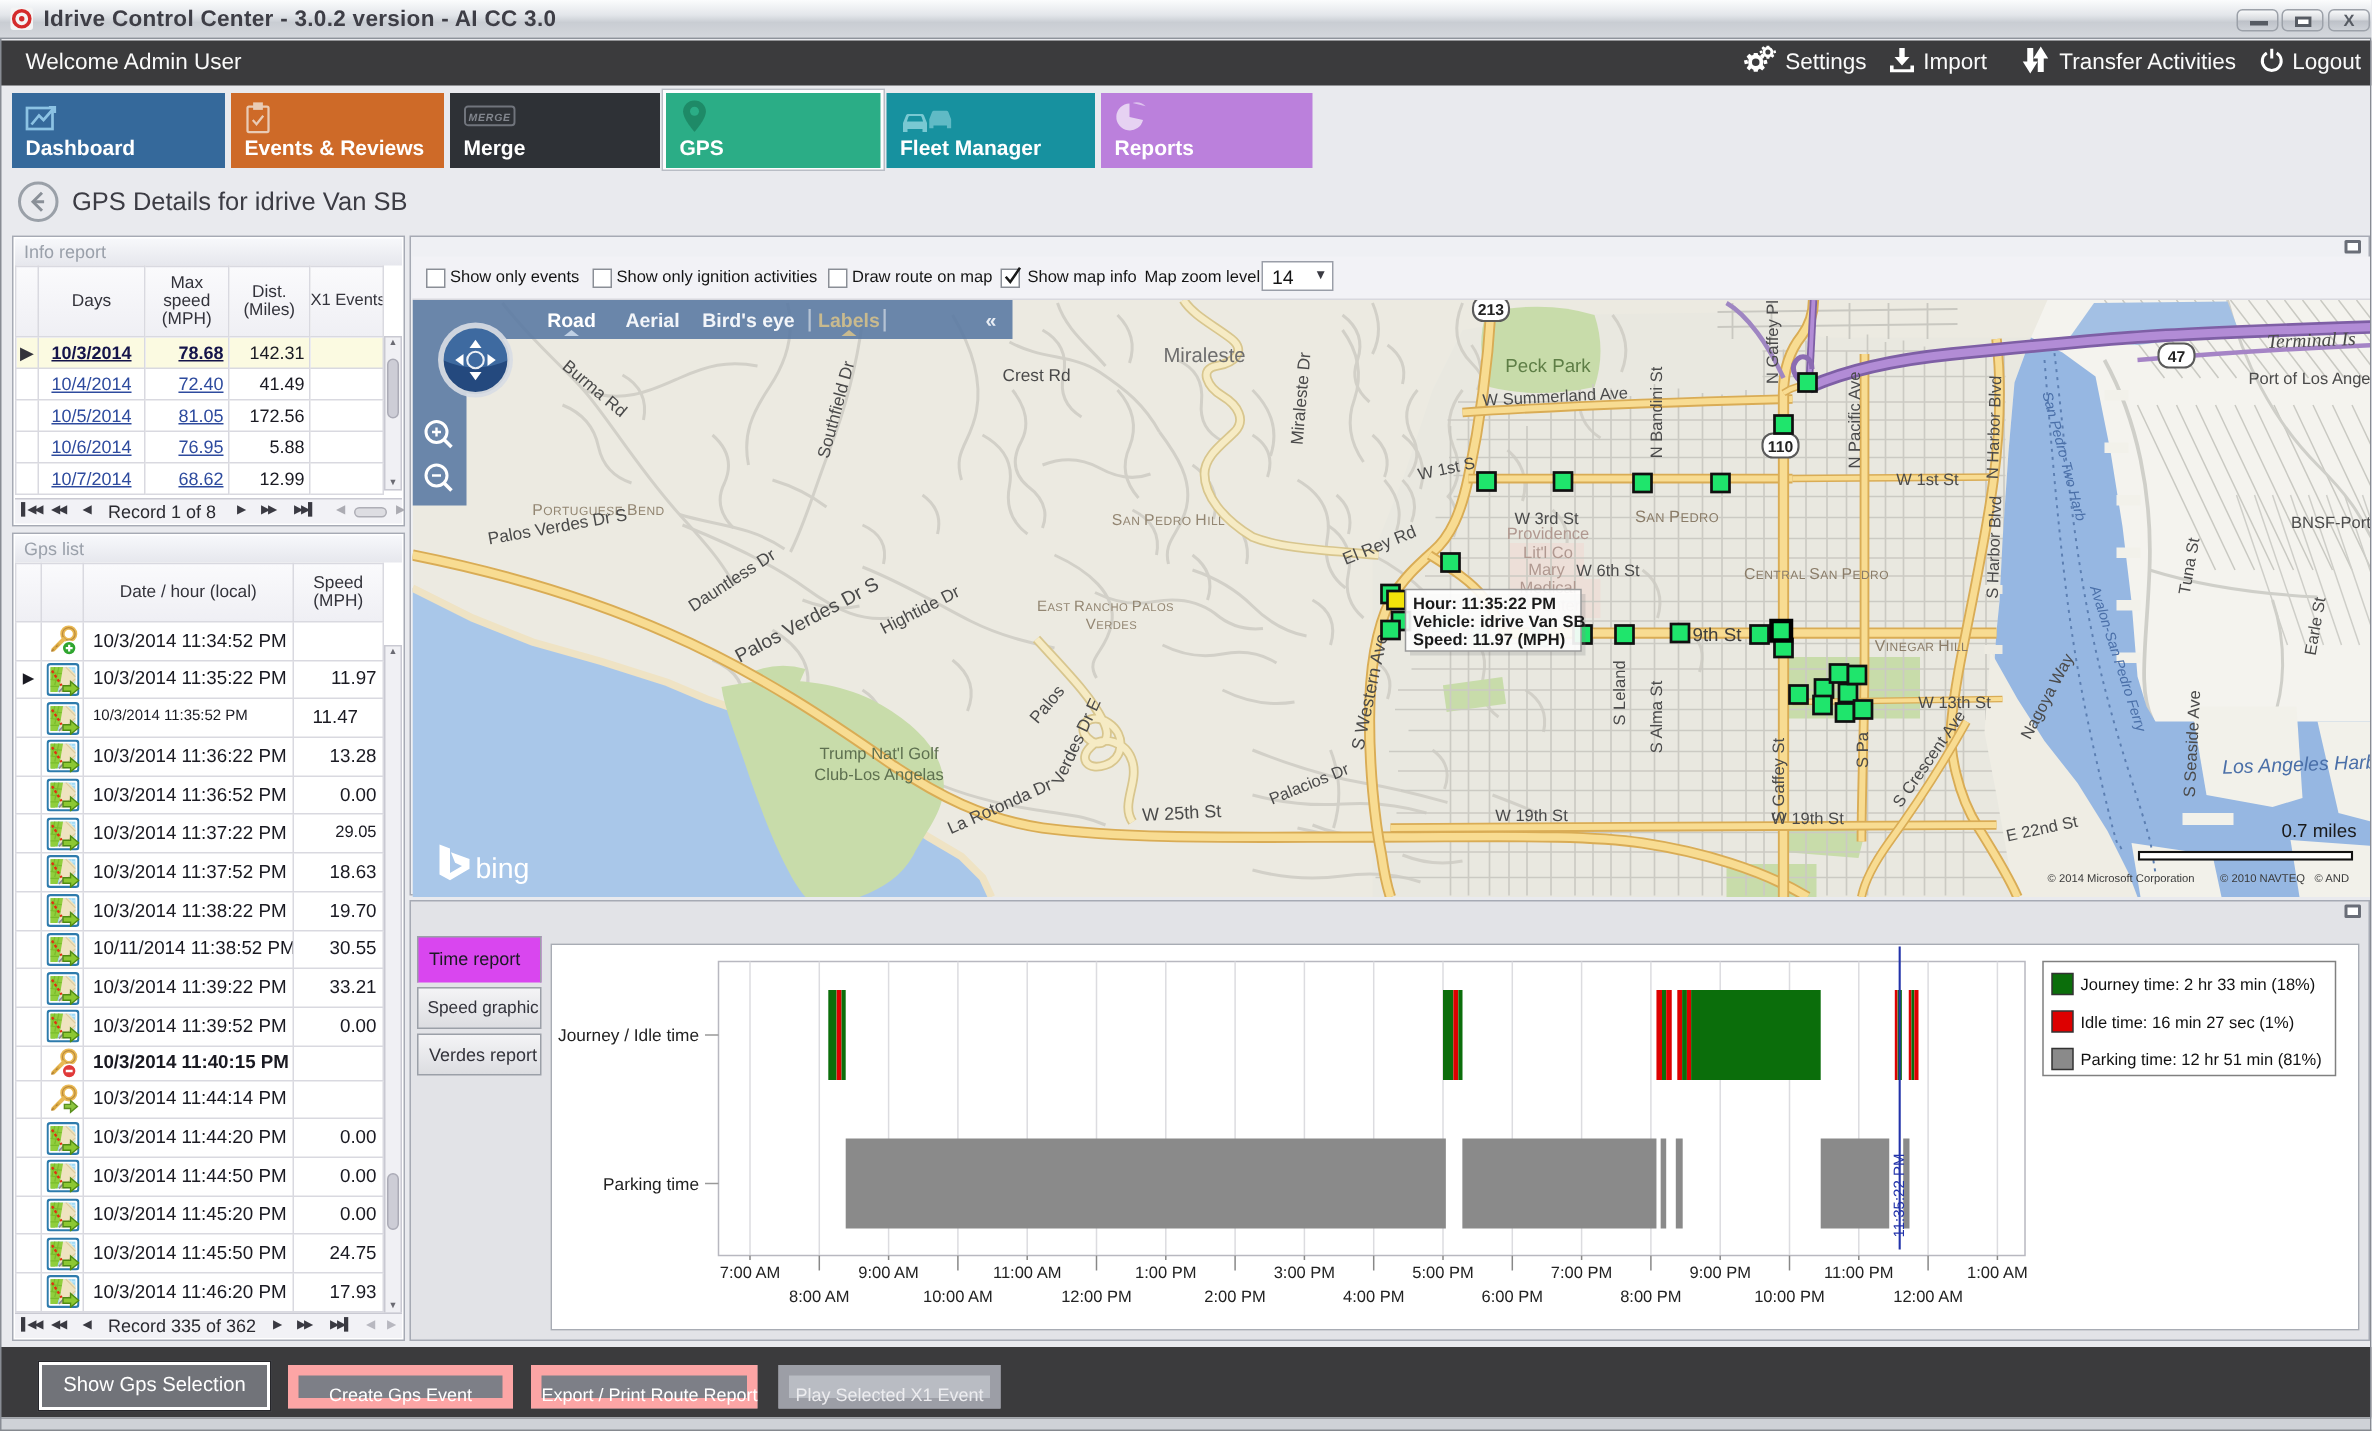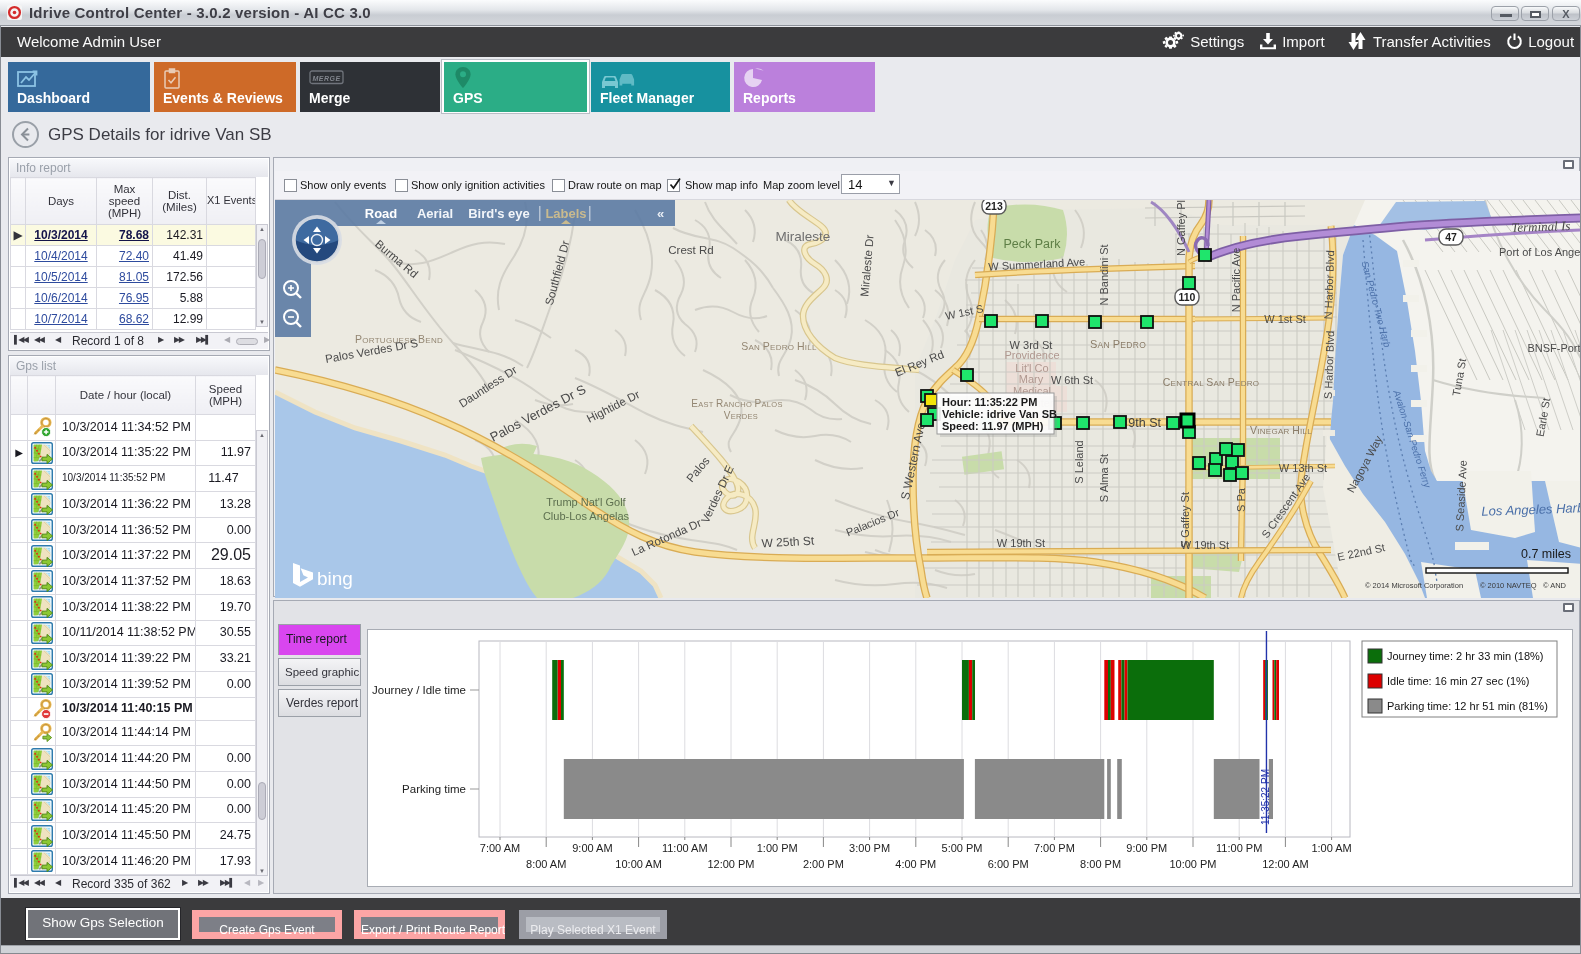--- a/index.html
+++ b/index.html
@@ -430,21 +430,21 @@
                 </g>
                 <polygon points="12,3 16,3 21,8 21,13 13,21 9,21" fill="#EFE3C0"></polygon>
                 <path d="M14,3 L21,10 M10.5,21 L21,11.5" stroke="#DCCB9E" stroke-width="0.8"></path>
                 <polygon points="14,21 21,14 21,21" fill="#F5F5EC"></polygon>
                 <path d="M4,5.5 L11,16.5" stroke="#E03010" stroke-width="1.7" stroke-dasharray="2 1.8"></path>
                 <path d="M9,21 l4,-4 m0,0 l5,3" stroke="#8A8A8A" stroke-width="1.3" fill="none"></path>
                 <path d="M12,16.5 h5.5 v-3 l6,5 -6,5 v-3 H12z" fill="#8CC832" stroke="#4E8A12" stroke-width="1"></path>
               </svg>
             </td>
             <td style="padding-left:6px;font-size:12.5px;">10/3/2014 11:37:22 PM</td>
-            <td style="text-align:right;padding-right:4px;font-size:16px;">29.05</td>
+            <td style="text-align:right;padding-right:4px;font-size:11px;">29.05</td>
           </tr>
           <tr style="height: 25.7px;">
             <td style="text-align:center;font-size:10px;"></td>
             <td style="text-align:center;padding:0;">
               <svg width="22" height="22" viewBox="0 0 24 24" style="display:block;margin:auto">
                 <rect x="0.8" y="0.8" width="22.4" height="22.4" rx="2" fill="#FFF" stroke="#2E7BAD" stroke-width="1.6"></rect>
                 <rect x="3" y="3" width="18" height="18" fill="#9FDAF5"></rect>
                 <g stroke="#C5EAFA" stroke-width="0.9">
                   <line x1="15" y1="3" x2="15" y2="9"></line>
                   <line x1="18" y1="3" x2="18" y2="7"></line>
@@ -833,21 +833,21 @@
 <span class="abs" style="left:120px;top:8px;width:13px;height:13px;background:#FFF;border:1px solid #8A8E96;"></span>
       <span class="abs" style="left:136px;top:8px;">Show only ignition activities</span>
 <span class="abs" style="left:277px;top:8px;width:13px;height:13px;background:#FFF;border:1px solid #8A8E96;"></span>
       <span class="abs" style="left:293px;top:8px;">Draw route on map</span>
 <span class="abs" style="left:392px;top:8px;width:13px;height:13px;background:#FFF;border:1px solid #8A8E96;"></span>
       <svg class="abs" style="left:393px;top:6px;" width="15" height="15" viewBox="0 0 15 15">
         <path d="M2.5,7.5 L5.5,11 12,1.5" fill="none" stroke="#1A1A1A" stroke-width="1.7"></path>
       </svg>
       <span class="abs" style="left:410px;top:8px;">Show map info</span>
 <span class="abs" style="left:488px;top:8px;">Map zoom level</span>
-<div class="abs" style="left:566px;top:3px;width:59px;height:20px;background:#FFF;border:1px solid #9A9EA8;font-size:13px;">
+<div class="abs" style="left:566px;top:3px;width:48px;height:20px;background:#FFF;border:1px solid #9A9EA8;font-size:13px;">
         <span class="abs" style="left:6px;top:2px;">14</span>
         <span class="abs" style="right:3px;top:3px;font-size:9px;color:#3A3A42;">▼</span>
       </div>
 </div>
 <svg class="abs" style="left:1px;top:42px;" width="1305" height="398" viewBox="0 0 1305 398">
       <rect width="1305" height="398" fill="#ECEAE1"></rect>
       <polygon points="640,398 640,170 660,120 680,60 700,20 760,10 900,8 940,25 1090,25 1090,398" fill="#E9E8E0"></polygon>
       <path d="M60,2 C80,28 98,42 114,60 S150,112 178,143 S205,175 215,190" fill="none" stroke="#D2D0C8" stroke-width="2"></path>
       <path d="M300,14 C296,44 288,74 278,100 S262,148 252,168" fill="none" stroke="#D2D0C8" stroke-width="2"></path>
       <path d="M114,60 C140,70 160,60 178,52 S210,40 230,44" fill="none" stroke="#D2D0C8" stroke-width="2"></path>

